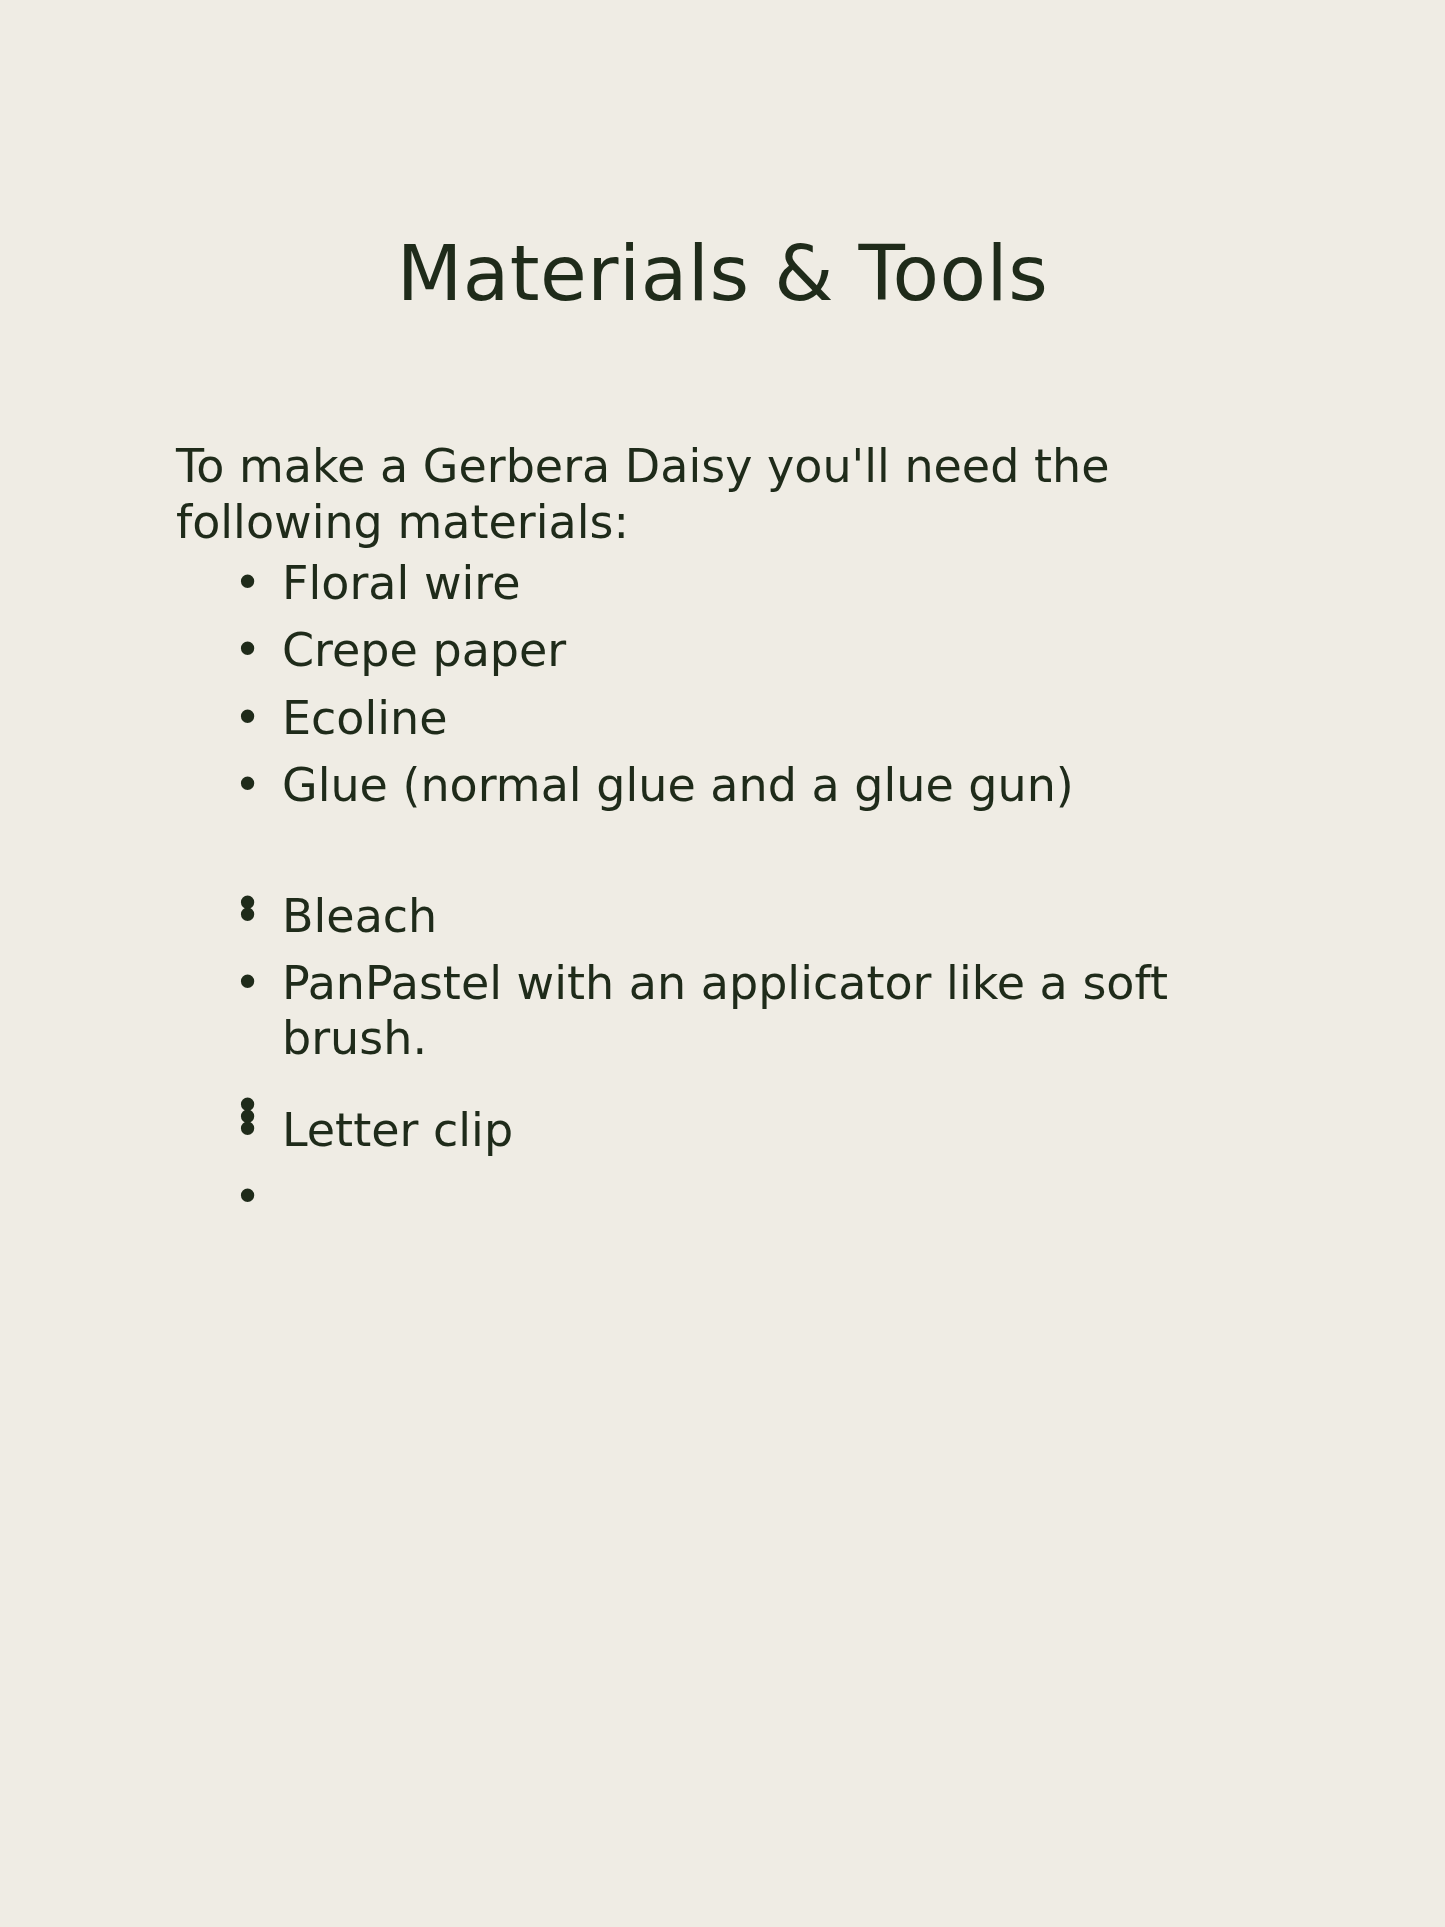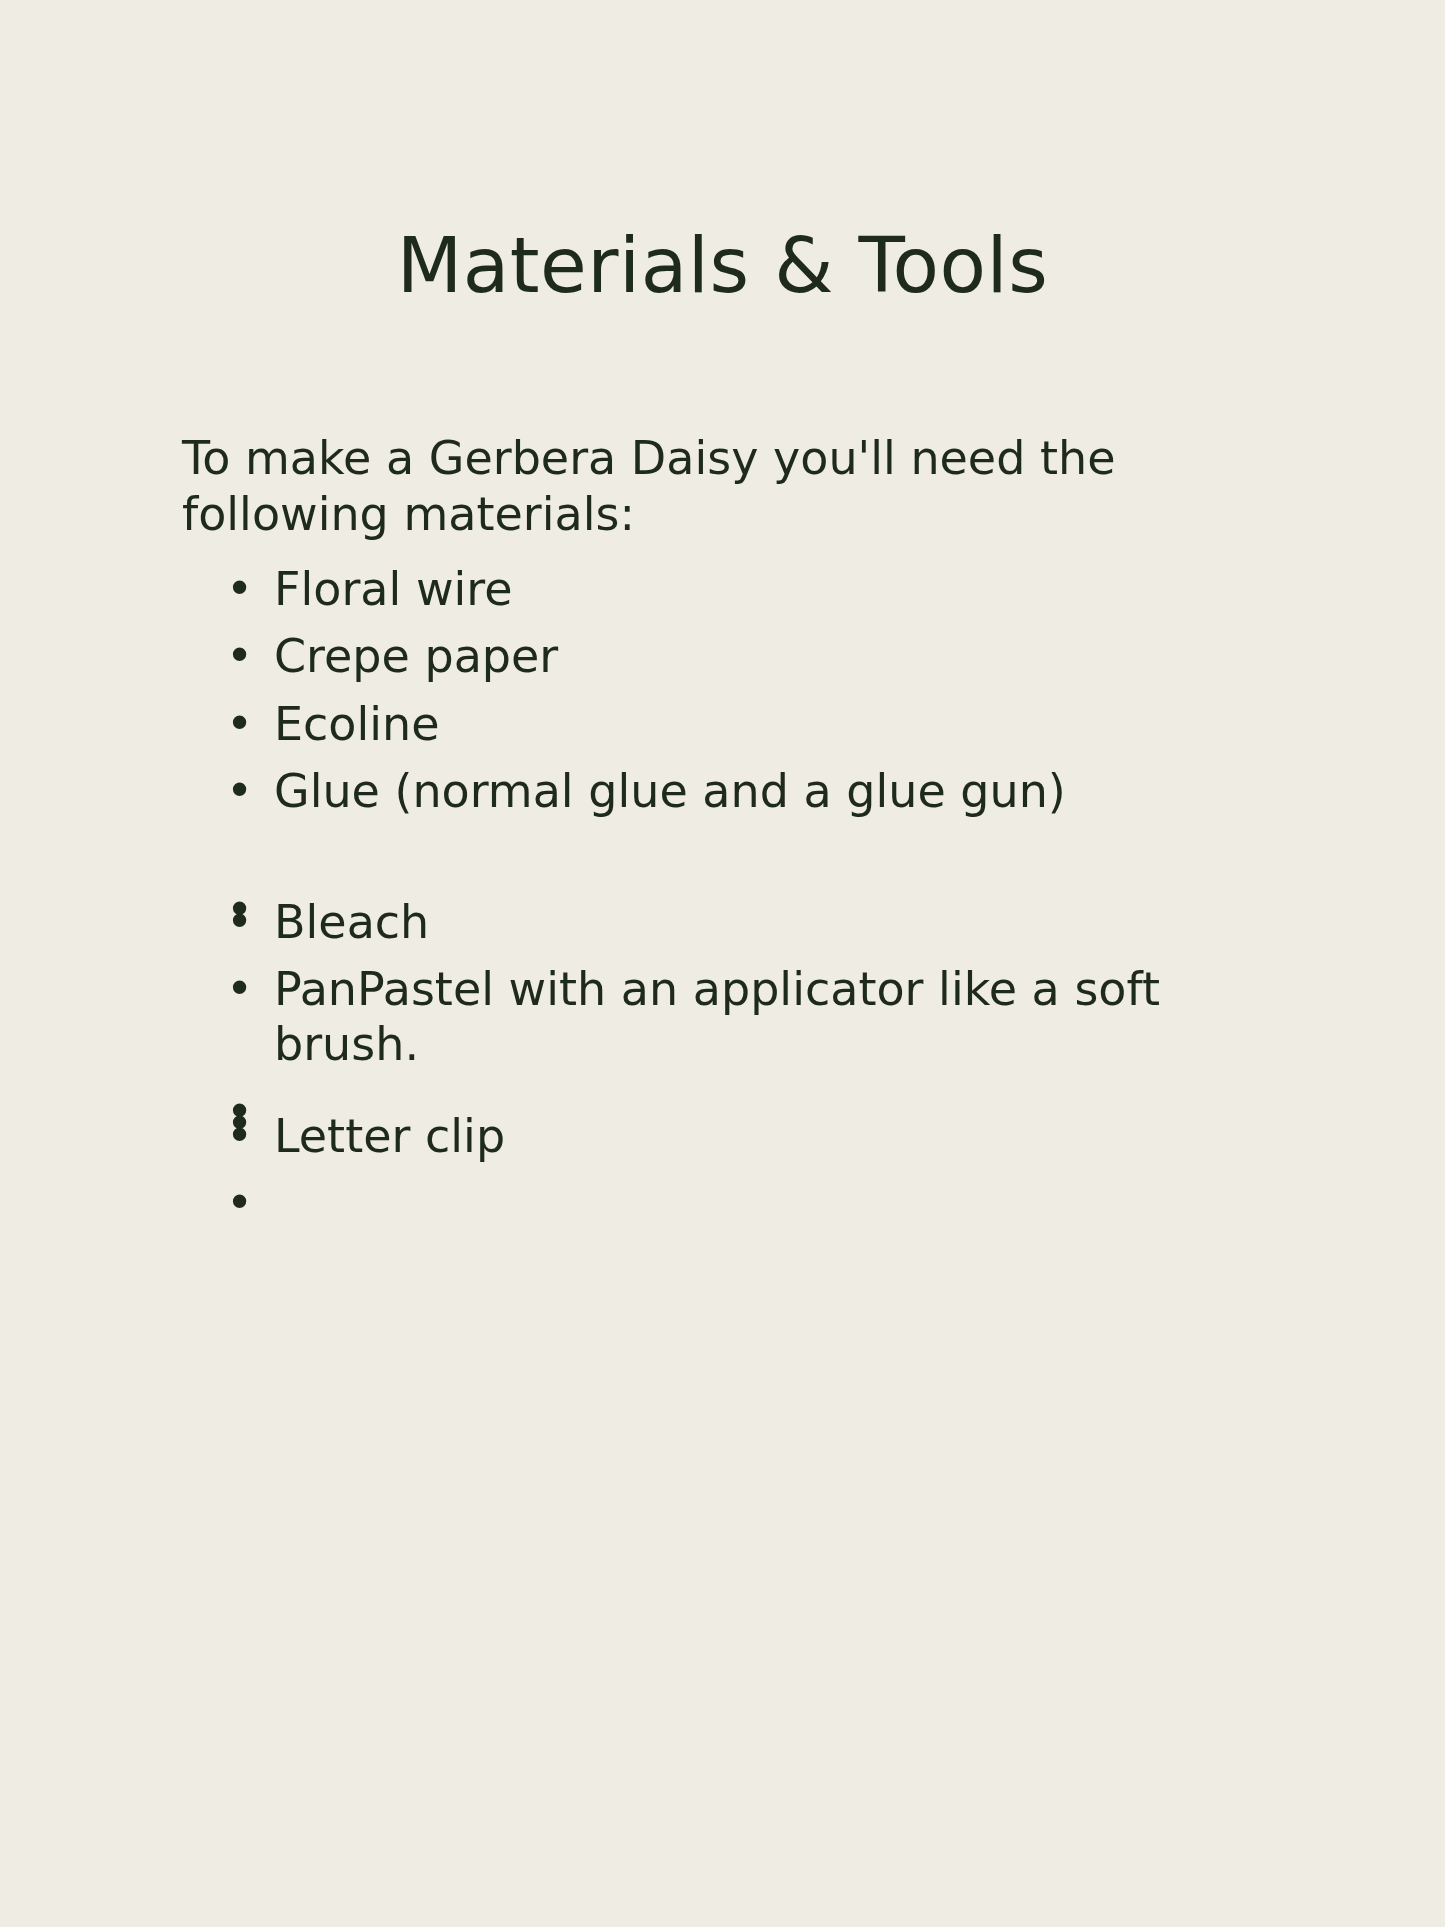--- a/index.html
+++ b/index.html
@@ -11,21 +11,21 @@
     height: 1927px;
     background: #efece4;
     font-family: "DejaVu Sans", sans-serif;
     color: #24301f;
     overflow: hidden;
   }
   .page {
     width: 1445px;
     height: 1927px;
     box-sizing: border-box;
-    padding: 8px;
+    padding: 16px;
     position: relative;
   }
   .doc-title {
     text-align: center;
     font-size: 76px;
     font-weight: 400;
     letter-spacing: 0.5px;
     color: #1f2b1a;
     margin: 0;
     padding-top: 220px;
@@ -33,21 +33,21 @@
   }
   .body-block {
     margin-top: 126px;
     padding-left: 160px;
     padding-right: 150px;
   }
   .para {
     font-size: 46px;
     line-height: 1.22;
     color: #1f2b1a;
-    margin: 14px;
+    margin: 0;
     max-width: 1130px;
   }
   ul.bullets {
     list-style: none;
     margin: 0;
     padding: 0;
     padding-left: 34px;
   }
   ul.bullets li {
     font-size: 46px;

